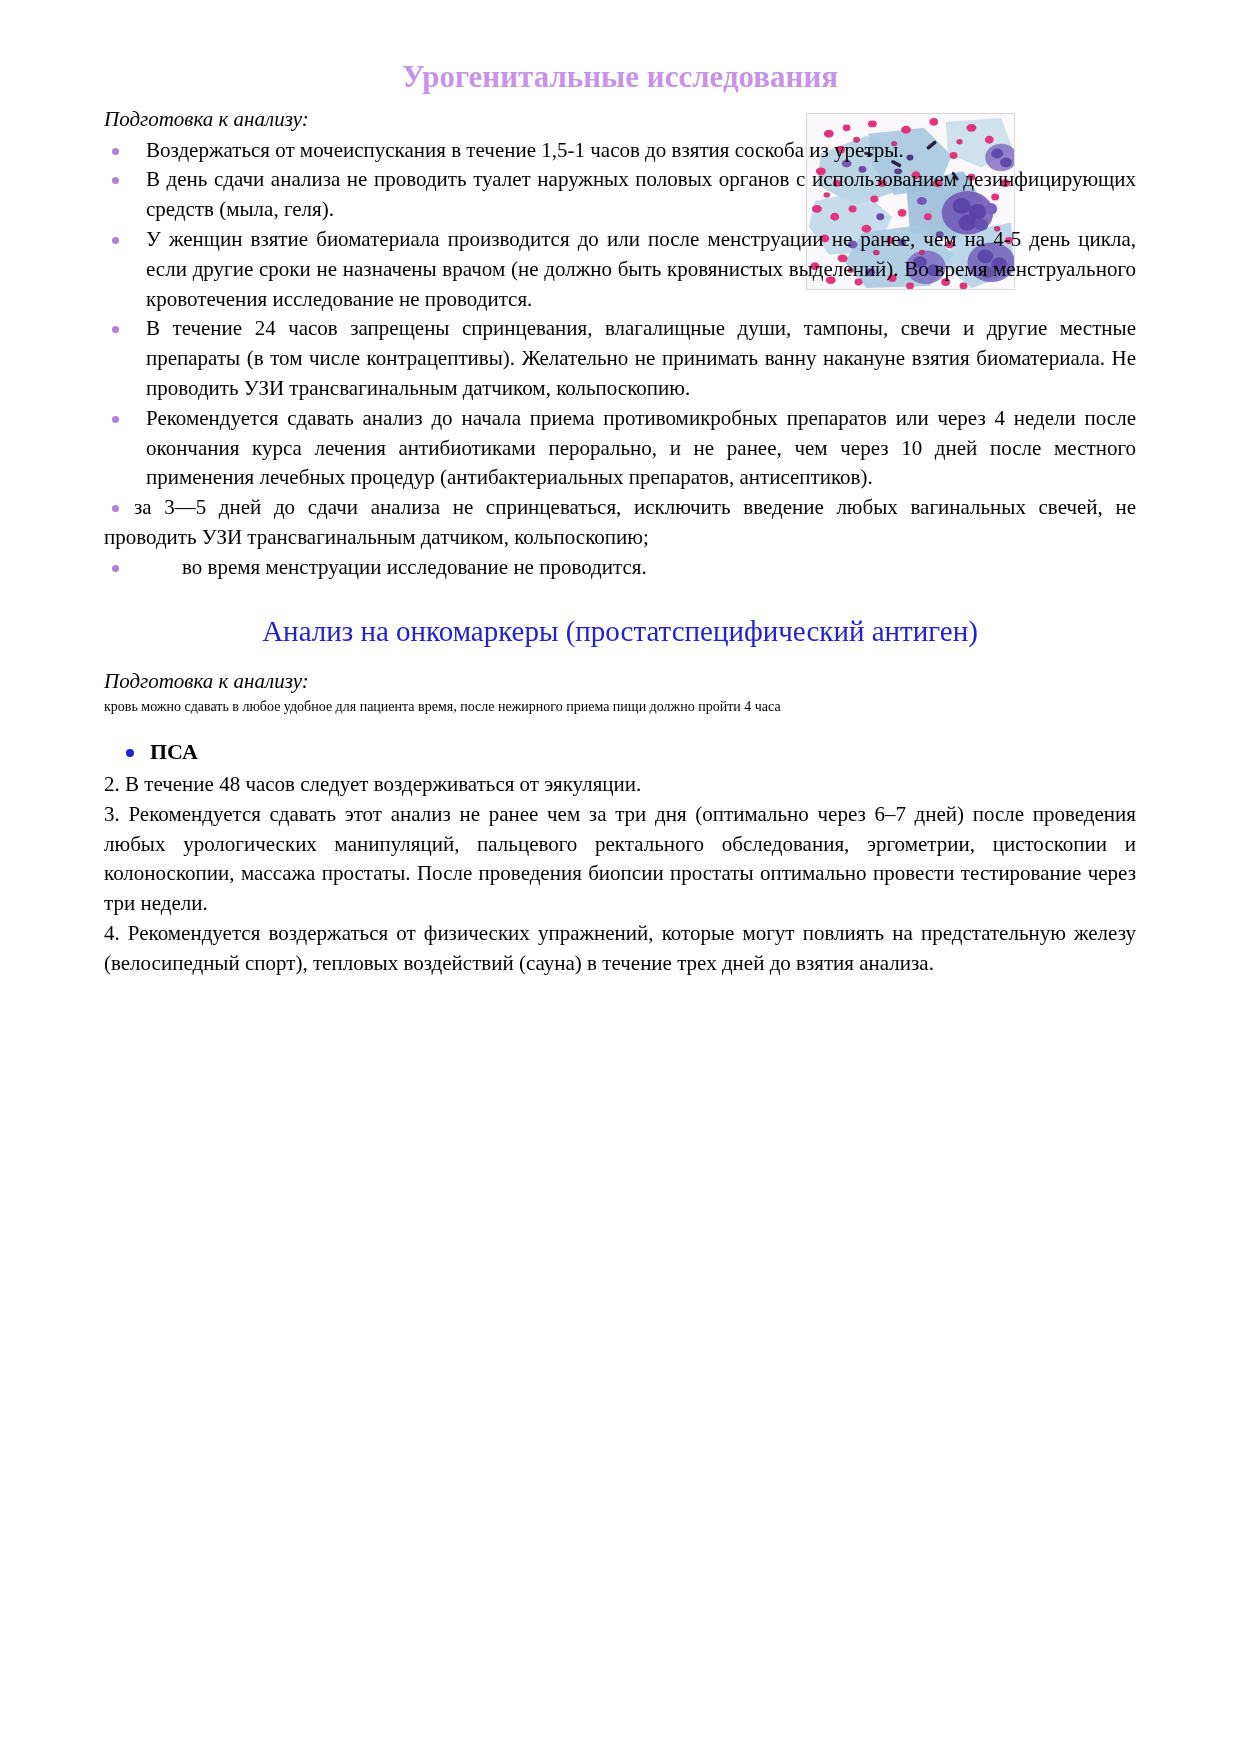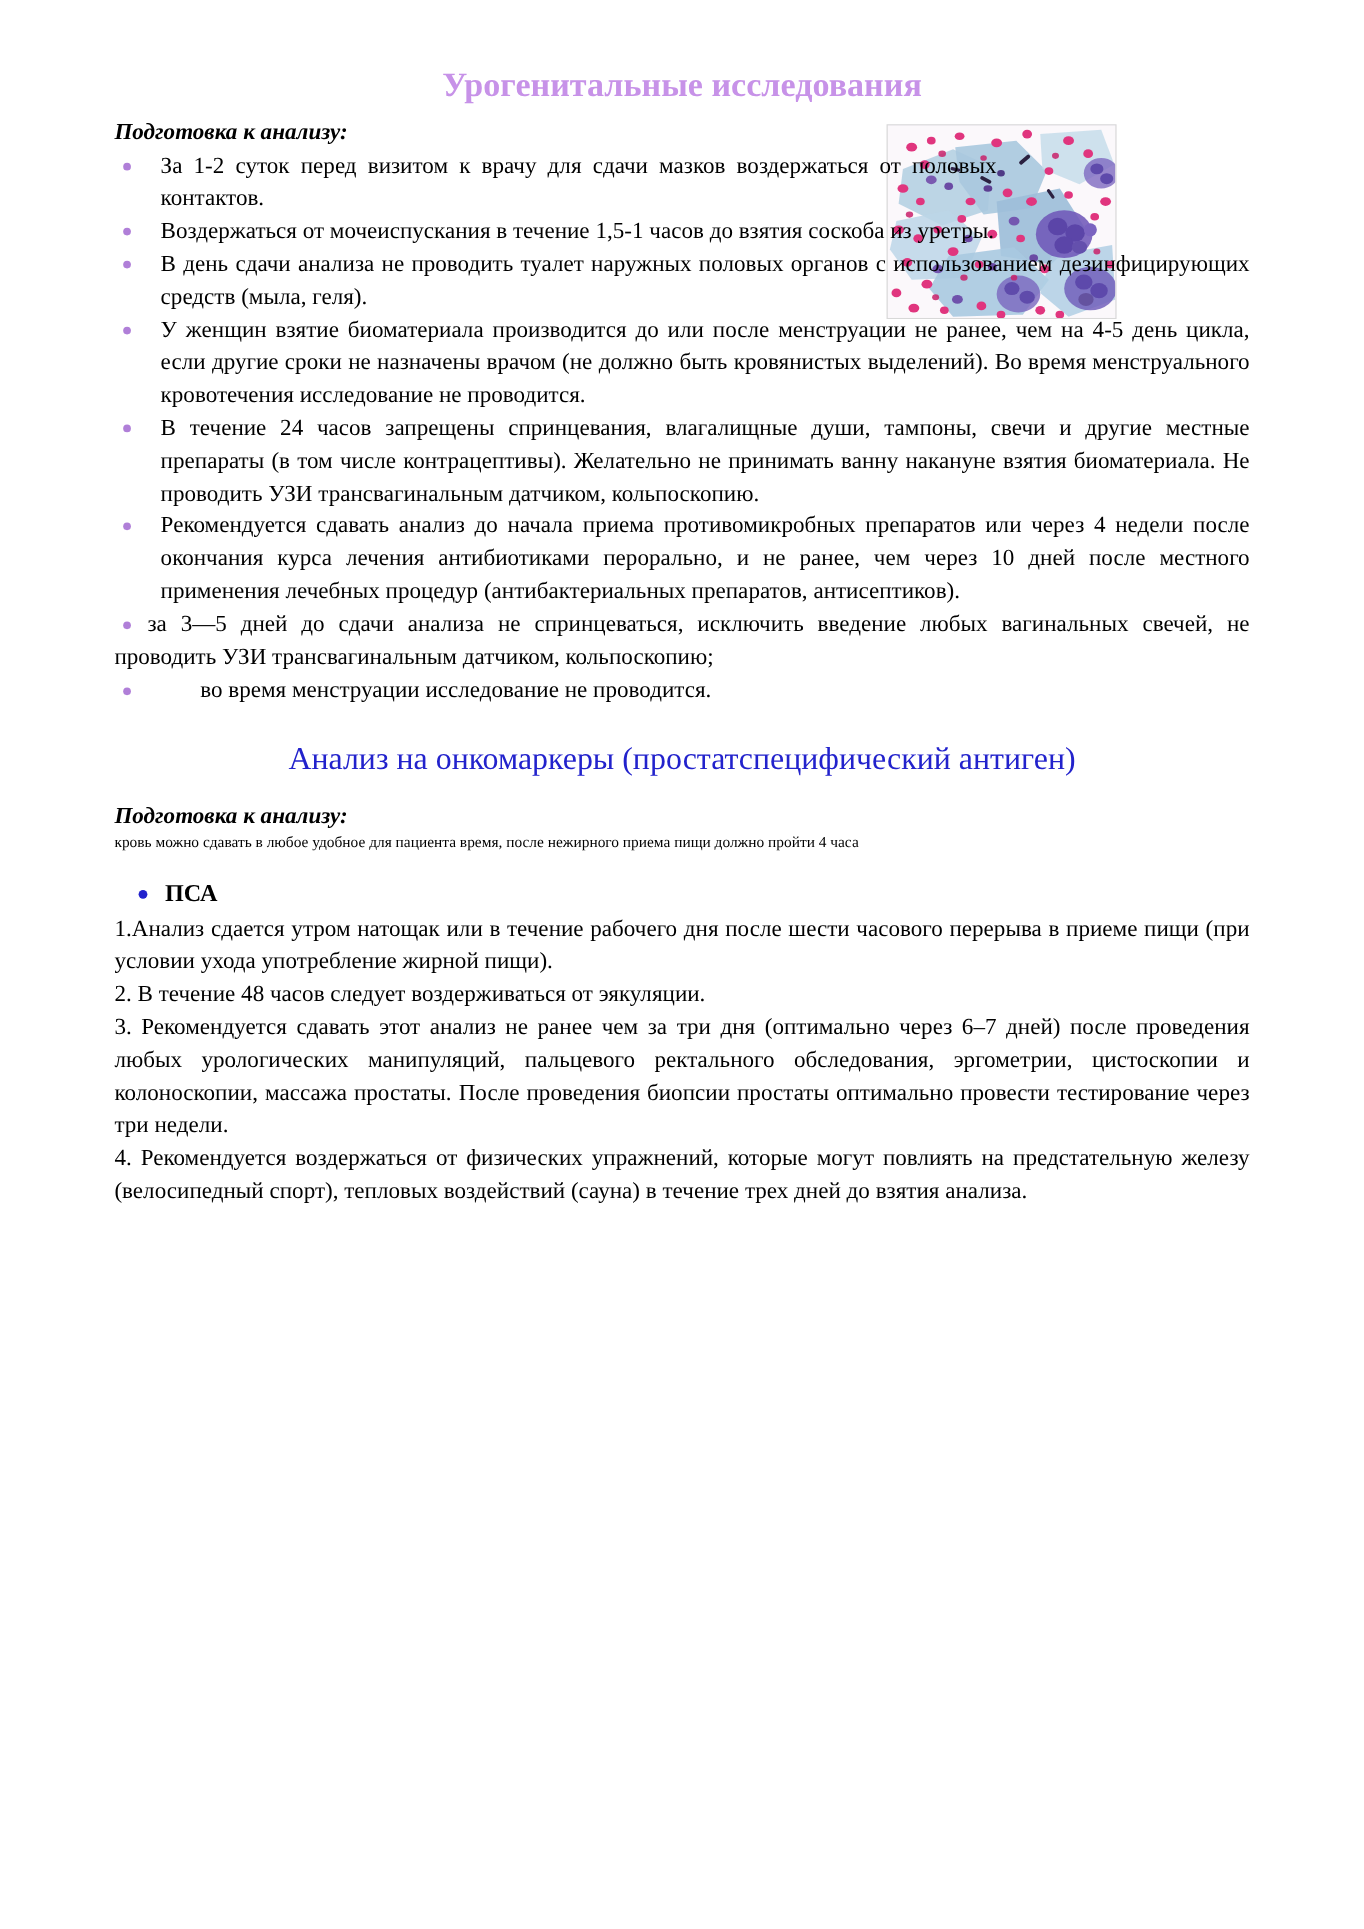--- a/index.html
+++ b/index.html
@@ -38,21 +38,21 @@
     text-align: center;
     font-size: 29px;
     font-weight: normal;
     color: #2222cc;
     margin: 30px 0 18px 0;
     line-height: 1.25;
   }
 
   .subhead {
     font-style: italic;
-    font-weight: bold;
+    font-weight: normal;
     font-size: 21px;
     margin: 0 0 2px 0;
     padding-left: 0px;
     line-height: 1.35;
   }
 
   
   p.para {
     margin: 0;
     font-size: 14px;
@@ -259,24 +259,20 @@
   </div>
 
   <h1 class="title-main" style="color: rgb(199, 146, 232);">Урогенитальные исследования</h1>
 
   <div class="indent-block">
     <div class="subhead">Подготовка к анализу:</div>
 
     <ul class="blist">
       <li style="padding-right: 230px;">
         <span class="bullet" style="background: rgb(176, 127, 216);"></span>
-        <span>За 1-2 суток перед визитом к врачу для сдачи мазков воздержаться от половых контактов.</span>
-      </li>
-      <li style="padding-right: 230px;">
-        <span class="bullet" style="background: rgb(176, 127, 216);"></span>
         <span>Воздержаться от мочеиспускания в течение 1,5-1 часов до взятия соскоба из уретры.</span>
       </li>
       <li style="padding-right: 0px;">
         <span class="bullet" style="background: rgb(176, 127, 216);"></span>
         <span>В день сдачи анализа не проводить туалет наружных половых органов с использованием дезинфицирующих средств (мыла, геля).</span>
       </li>
       <li>
         <span class="bullet" style="background: rgb(176, 127, 216);"></span>
         <span>У женщин взятие биоматериала производится до или после менструации не ранее, чем на 4-5 день цикла, если другие сроки не назначены врачом (не должно быть кровянистых выделений). Во время менструального кровотечения исследование не проводится.</span>
       </li>
@@ -306,19 +302,18 @@
 
     <p class="para">кровь можно сдавать в любое удобное для пациента время, после нежирного приема пищи должно пройти 4 часа</p>
 
     <ul class="psa-list">
       <li>
         <span class="bullet-blue" style="background: rgb(34, 34, 204);"></span>
         <span>ПСА</span>
       </li>
     </ul>
 
-    <p class="numline">1.Анализ сдается утром натощак или в течение рабочего дня после шести часового перерыва в приеме пищи (при условии ухода употребление жирной пищи).</p>
     <p class="numline left">2. В течение 48 часов следует воздерживаться от эякуляции.</p>
     <p class="numline">3. Рекомендуется сдавать этот анализ не ранее чем за три дня (оптимально через 6–7 дней) после проведения любых урологических манипуляций, пальцевого ректального обследования, эргометрии, цистоскопии и колоноскопии, массажа простаты. После проведения биопсии простаты оптимально провести тестирование через три недели.</p>
     <p class="numline">4. Рекомендуется воздержаться от физических упражнений, которые могут повлиять на предстательную железу (велосипедный спорт), тепловых воздействий (сауна) в течение трех дней до взятия анализа.</p>
   </div>
 
 </div>
 
 </body></html>

